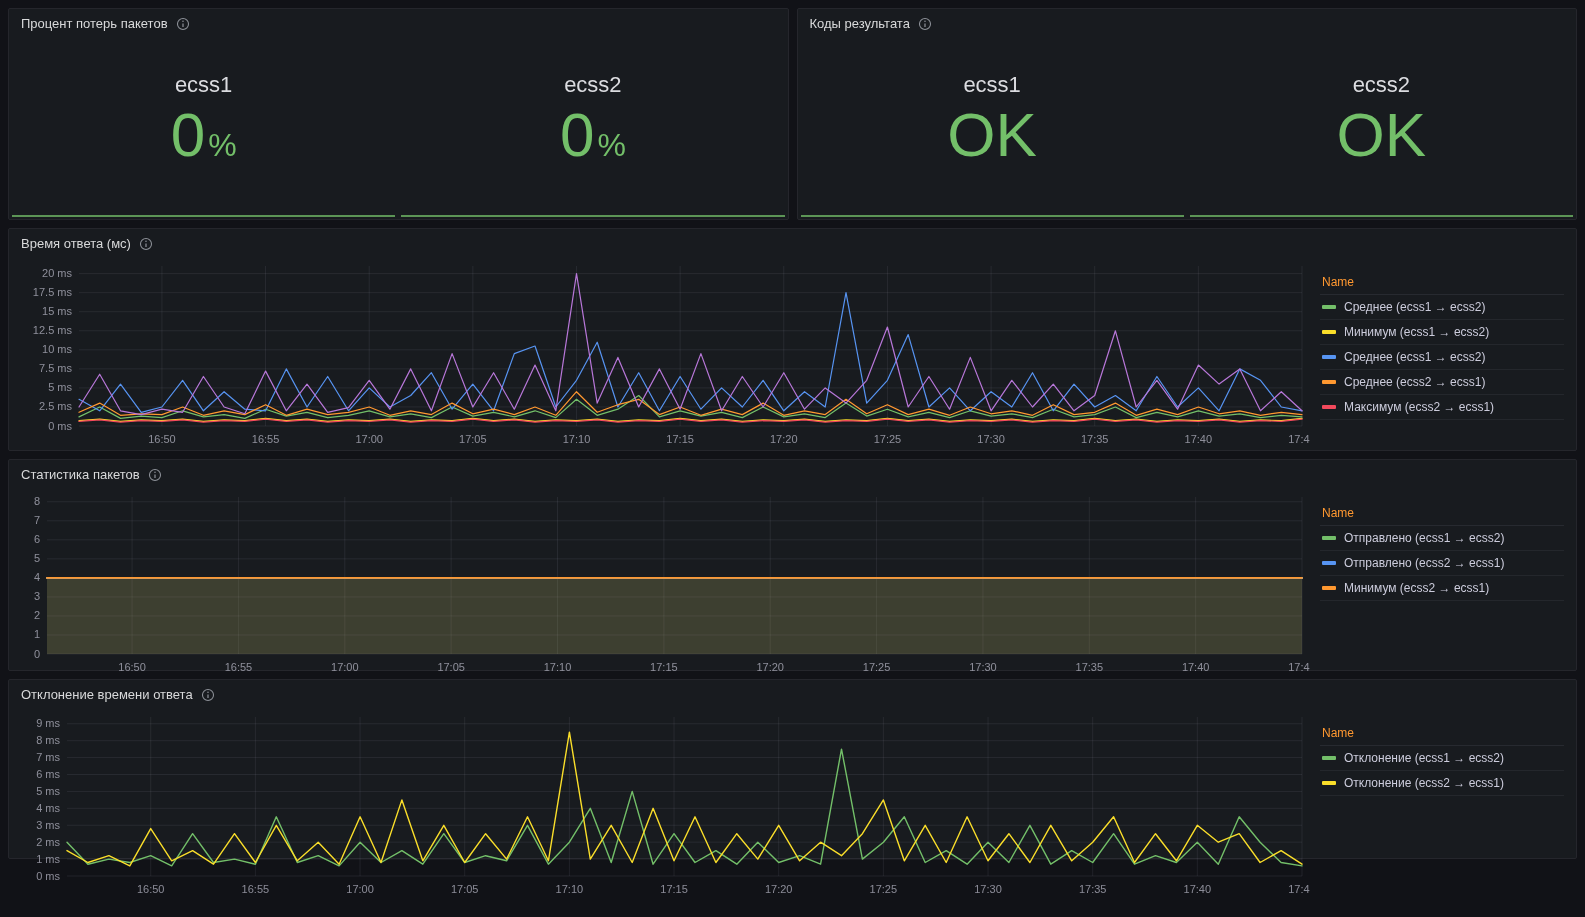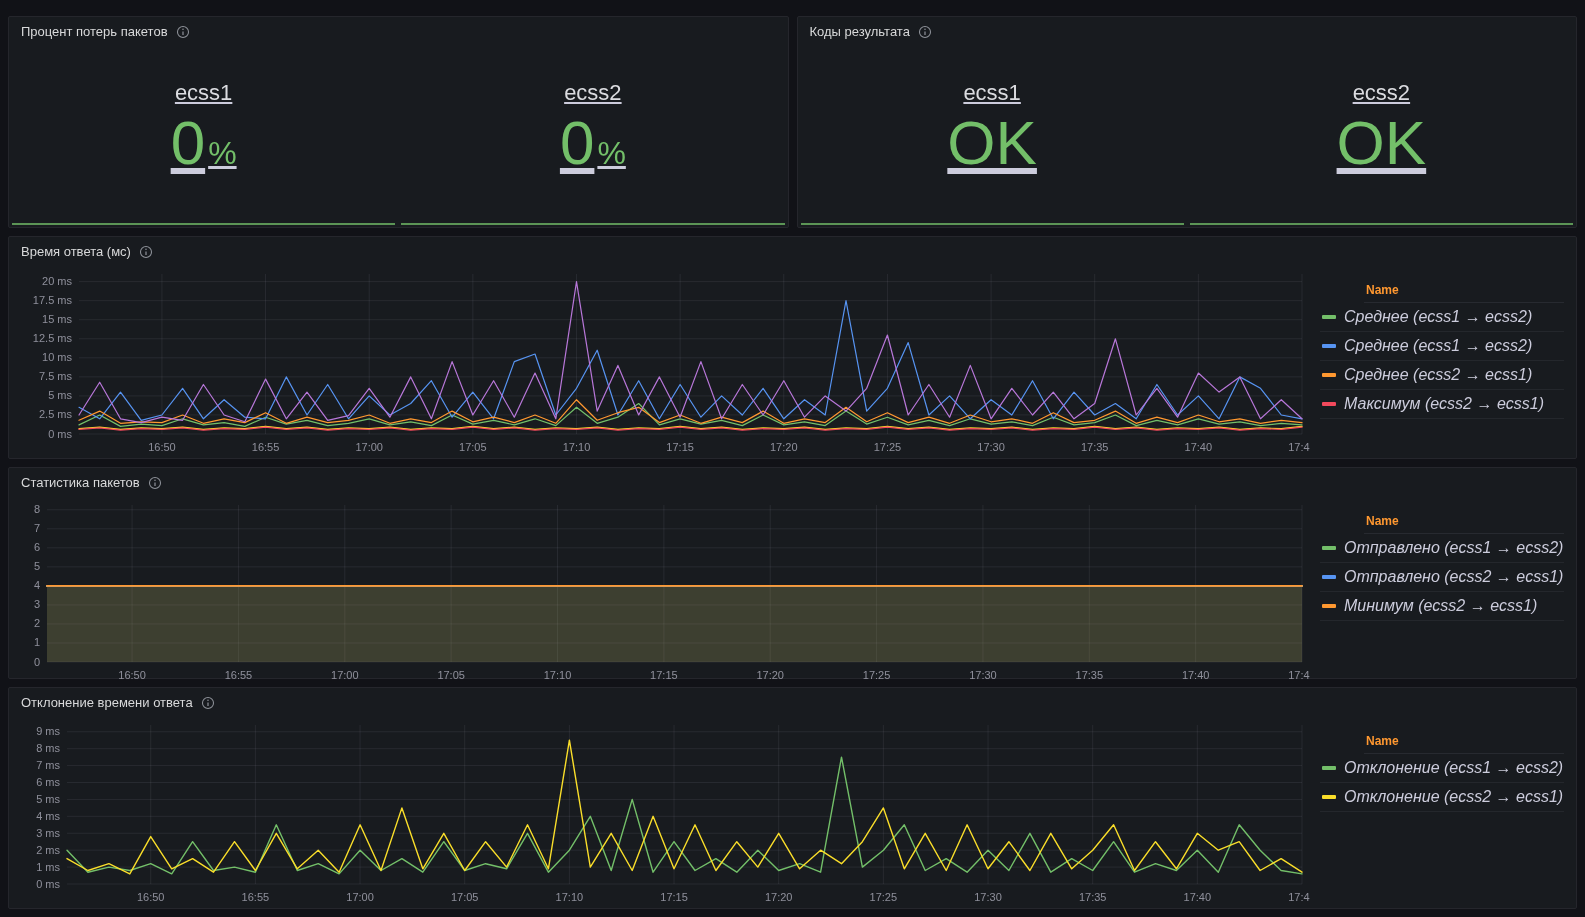--- a/index.html
+++ b/index.html
@@ -2,61 +2,61 @@
 <html><head>
 <meta charset="utf-8">
 <style>
   * { margin:0; padding:0; box-sizing:border-box; }
   html,body { width:1585px; height:917px; overflow:hidden; }
   body {
     background:#111217;
     font-family:"Liberation Sans","DejaVu Sans",sans-serif;
     color:#ccccdc;
   }
-  .dashboard { width:100%; height:100%; padding:8px; display:flex; flex-direction:column; gap:8px;justify-content:flex-end; }
+  .dashboard { width:100%; height:100%; padding:8px; display:flex; flex-direction:column; gap:8px; }
   .row-top { display:flex; gap:8px; height:212px; }
   .panel {
     background:#181b1f;
     border:1px solid #25262c;
     border-radius:2px;
     display:flex; flex-direction:column;
     position:relative; min-width:0;
   }
   .row-top .panel { flex:1; }
   .panel-response { height:223px; }
   .panel-stats { height:212px; }
-  .panel-dev { height:222px; }
+  .panel-dev { height:180px; }
 
   .panel-header { display:flex; align-items:center; gap:8px; padding:7px 12px 3px 12px; flex:0 0 auto; }
   .panel-title { font-size:13px; color:#d8d9da; cursor:pointer; white-space:nowrap; }
   .info-icon { width:14px; height:14px; color:#8e9299; display:inline-block; cursor:pointer; }
 
   
   .stat-row { flex:1; display:flex; }
-  .stat { flex:1; position:relative; display:flex; flex-direction:column; align-items:center; justify-content:center; padding-bottom:16px;text-decoration:underline; }
+  .stat { flex:1; position:relative; display:flex; flex-direction:column; align-items:center; justify-content:center; padding-bottom:16px; }
   .stat-label { font-size:22px; color:#dbdce0; margin-bottom:6px; }
   .stat-value { color:#73BF69; font-size:62px; font-weight:500; line-height:1; display:flex; align-items:baseline; }
   .stat-suffix { font-size:32px; font-weight:500; margin-left:3px; }
   .spark { position:absolute; bottom:2px; left:3px; right:3px; height:2px; background:rgba(115,191,105,0.75); }
 
   
   .chart-body { flex:1; display:flex; min-height:0; padding:2px 6px 2px 8px; }
   .chart-host { flex:1; min-width:0; position:relative; }
   .chart-host svg { display:block; }
   svg text { font-family:"Liberation Sans","DejaVu Sans",sans-serif; font-size:11px; fill:rgba(204,204,220,0.65); }
 
   .legend { width:260px; flex:0 0 260px; padding:16px 6px 0 10px; overflow:hidden; }
   .legend-header {
-    font-size:12px; font-weight:700; color:#FF9830;
-    padding:3px 0 5px 2px; border-bottom:1px solid rgba(204,204,220,0.09); cursor:pointer;margin-left:44px;
+    font-size:12px; font-weight:400; color:#FF9830;
+    padding:3px 0 5px 2px; border-bottom:1px solid rgba(204,204,220,0.09); cursor:pointer;
   }
   .legend-row {
     display:flex; align-items:center; gap:8px;
     padding:5px 0 5px 2px; border-bottom:1px solid rgba(204,204,220,0.07);
-    font-size:16px; color:#ccccdc; cursor:pointer; white-space:nowrap;font-style:italic;
+    font-size:12px; color:#ccccdc; cursor:pointer; white-space:nowrap;
   }
   .legend-swatch { width:14px; height:4px; border-radius:1px; flex:0 0 14px; }
 </style>
 </head>
 <body>
 
 <div class="dashboard">
 
   <div class="row-top">
 
@@ -183,20 +183,24 @@
             <path d="M62.0 156.3 L82.7 147.1 L103.5 159.3 L124.2 157.8 L144.9 158.6 L165.6 151.0 L186.4 159.3 L207.1 154.8 L227.8 158.6 L248.6 148.7 L269.3 159.3 L290.0 153.2 L310.7 158.6 L331.5 156.3 L352.2 151.0 L372.9 159.3 L393.7 154.8 L414.4 158.6 L435.1 147.1 L455.8 157.8 L476.6 153.2 L497.3 158.6 L518.0 151.0 L538.8 159.3 L559.5 135.7 L580.2 156.3 L600.9 148.7 L621.7 143.3 L642.4 158.6 L663.1 151.0 L683.9 159.3 L704.6 153.2 L725.3 158.6 L746.1 147.1 L766.8 159.3 L787.5 154.8 L808.2 158.6 L829.0 143.3 L849.7 157.8 L870.4 148.7 L891.2 158.6 L911.9 153.2 L932.6 159.3 L953.3 151.0 L974.1 157.8 L994.8 154.8 L1015.5 159.3 L1036.3 148.7 L1057.0 158.6 L1077.7 156.3 L1098.4 147.1 L1119.2 159.3 L1139.9 153.2 L1160.6 158.6 L1181.4 151.0 L1202.1 157.8 L1222.8 154.8 L1243.5 159.3 L1264.3 156.3 L1285.0 158.6" fill="none" stroke="#FF9830" stroke-width="1.2" stroke-linejoin="round" stroke-linecap="round"></path>
             <path d="M62.0 165.4 L82.7 163.9 L103.5 166.2 L124.2 164.7 L144.9 165.4 L165.6 163.9 L186.4 166.2 L207.1 164.7 L227.8 165.4 L248.6 163.1 L269.3 165.4 L290.0 163.9 L310.7 166.2 L331.5 164.7 L352.2 165.4 L372.9 163.9 L393.7 166.2 L414.4 164.7 L435.1 165.4 L455.8 163.1 L476.6 165.4 L497.3 163.9 L518.0 166.2 L538.8 164.7 L559.5 165.4 L580.2 163.9 L600.9 166.2 L621.7 164.7 L642.4 165.4 L663.1 163.1 L683.9 165.4 L704.6 163.9 L725.3 166.2 L746.1 164.7 L766.8 165.4 L787.5 163.9 L808.2 166.2 L829.0 164.7 L849.7 165.4 L870.4 163.1 L891.2 165.4 L911.9 163.9 L932.6 166.2 L953.3 164.7 L974.1 165.4 L994.8 163.9 L1015.5 166.2 L1036.3 164.7 L1057.0 165.4 L1077.7 163.1 L1098.4 165.4 L1119.2 163.9 L1139.9 166.2 L1160.6 164.7 L1181.4 165.4 L1202.1 163.9 L1222.8 166.2 L1243.5 164.7 L1264.3 165.4 L1285.0 163.1" fill="none" stroke="#F2495C" stroke-width="1.2" stroke-linejoin="round" stroke-linecap="round"></path>
             <path d="M62.0 151.0 L82.7 118.2 L103.5 154.8 L124.2 158.6 L144.9 153.2 L165.6 156.3 L186.4 120.5 L207.1 151.0 L227.8 157.8 L248.6 115.1 L269.3 154.8 L290.0 128.1 L310.7 156.3 L331.5 151.7 L352.2 124.3 L372.9 153.2 L393.7 112.9 L414.4 154.8 L435.1 97.6 L455.8 151.0 L476.6 116.7 L497.3 153.2 L518.0 109.0 L538.8 154.8 L559.5 17.6 L580.2 147.1 L600.9 101.4 L621.7 151.0 L642.4 112.9 L663.1 153.2 L683.9 97.6 L704.6 154.8 L725.3 120.5 L746.1 151.0 L766.8 116.7 L787.5 153.2 L808.2 131.9 L829.0 147.1 L849.7 124.3 L870.4 71.0 L891.2 151.0 L911.9 120.5 L932.6 153.2 L953.3 101.4 L974.1 154.8 L994.8 124.3 L1015.5 151.0 L1036.3 128.1 L1057.0 154.8 L1077.7 139.5 L1098.4 74.8 L1119.2 151.0 L1139.9 124.3 L1160.6 153.2 L1181.4 109.0 L1202.1 128.1 L1222.8 112.9 L1243.5 154.8 L1264.3 135.7 L1285.0 154.8" fill="none" stroke="#B877D9" stroke-width="1.2" stroke-linejoin="round" stroke-linecap="round"></path>
           </svg>
         </div>
       <div class="legend">
           <div class="legend-header">Name</div>
           <div class="legend-row">
             <span class="legend-swatch" style="background: rgb(115, 191, 105);"></span>
             <span>Среднее (ecss1 → ecss2)</span>
+          </div>
+          <div class="legend-row">
+            <span class="legend-swatch" style="background: rgb(250, 222, 42);"></span>
+            <span>Минимум (ecss1 → ecss2)</span>
           </div>
           <div class="legend-row">
             <span class="legend-swatch" style="background: rgb(87, 148, 242);"></span>
             <span>Среднее (ecss1 → ecss2)</span>
           </div>
           <div class="legend-row">
             <span class="legend-swatch" style="background: rgb(255, 152, 48);"></span>
             <span>Среднее (ecss2 → ecss1)</span>
           </div>
           <div class="legend-row">

